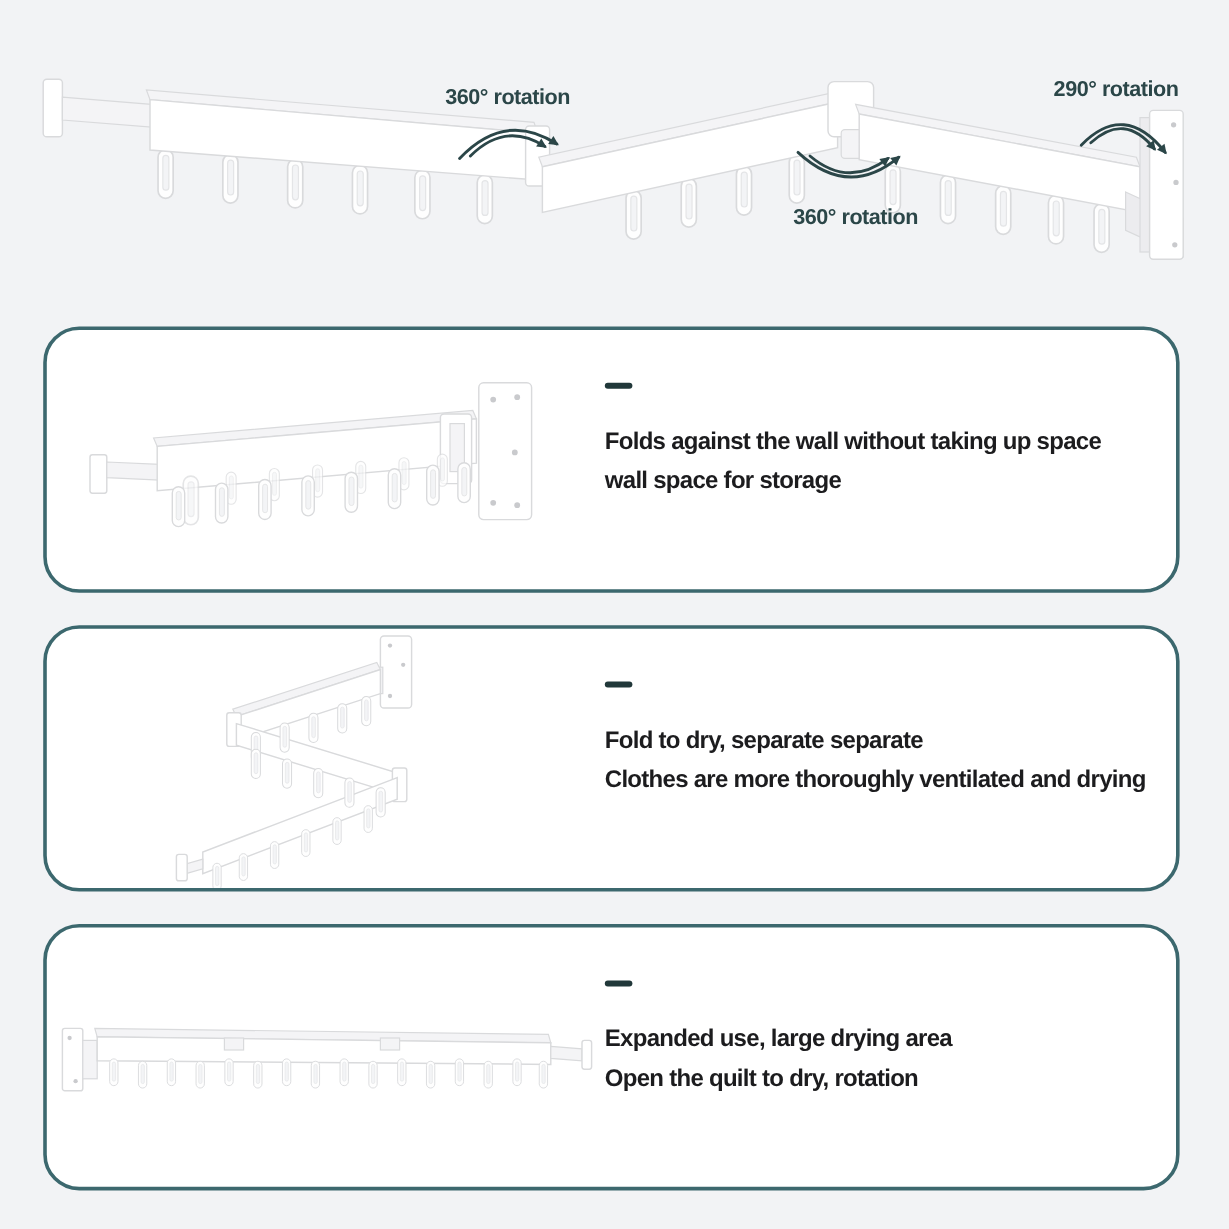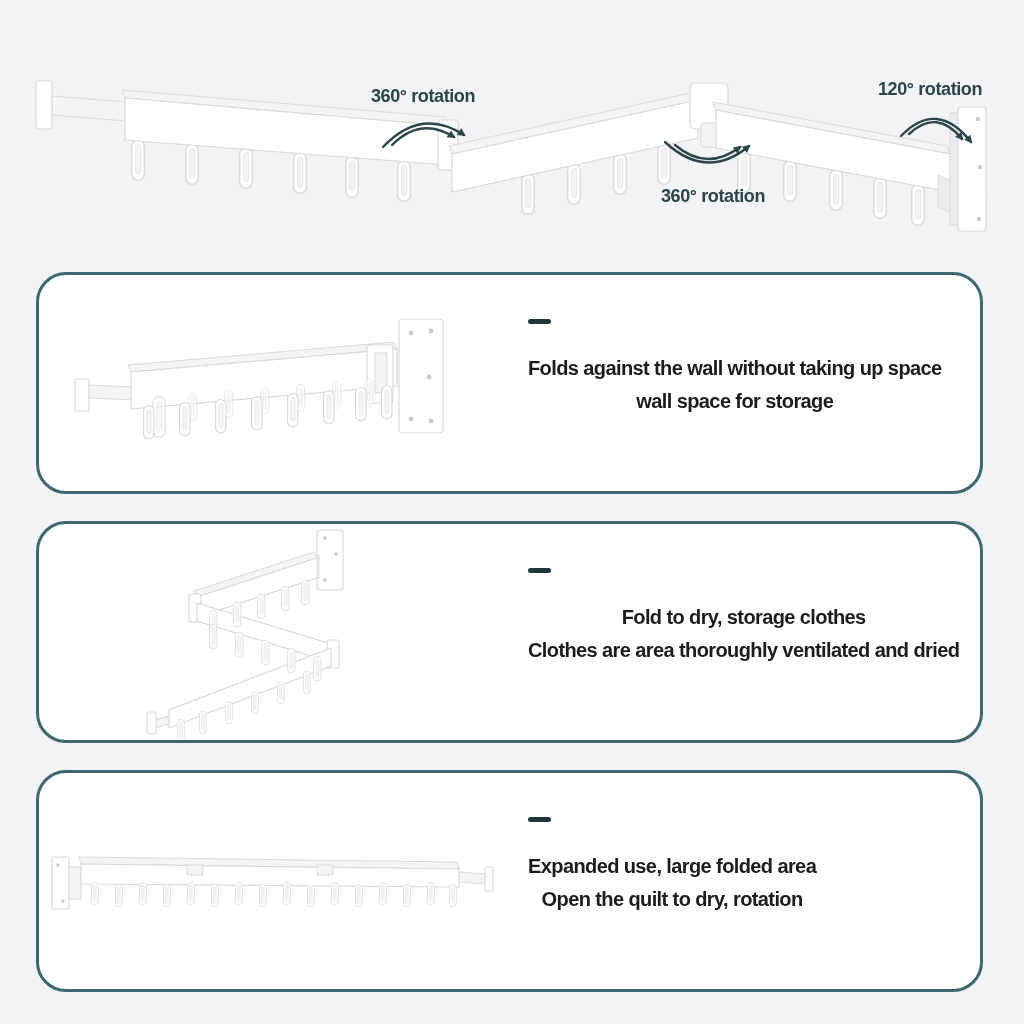--- a/index.html
+++ b/index.html
@@ -5,38 +5,38 @@
   :root{
     --bg:#f2f3f5; --panel-bg:#ffffff; --border:#3c686e; --text:#1c1c1e;
     --annotation:#2b4648; --dash:#21383a; --line:#d9dadc;
   }
   html,body{margin:0;padding:0;background:var(--bg);}
   .canvas{
     position:relative;width:1024px;height:1024px;margin:0 auto;
     background:var(--bg);overflow:hidden;
     font-family:"Liberation Sans","DejaVu Sans",sans-serif;
   }
-  .hero{position:absolute;left:0;top:15px;width:1024px;height:262px;}
+  .hero{position:absolute;left:0;top:0;width:1024px;height:262px;}
   .hero svg{position:absolute;left:0;top:0;}
   .annot{
     position:absolute;font-size:18px;font-weight:bold;letter-spacing:-0.4px;
     color:var(--annotation);white-space:nowrap;
   }
   .annot.a-left{left:371px;top:71px;}
   .annot.a-right{left:878px;top:64px;}
   .annot.a-mid{left:661px;top:171px;}
   .panel{
     position:absolute;left:36px;width:947px;height:222px;box-sizing:border-box;
     background:var(--panel-bg);border:3px solid var(--border);border-radius:30px;
     overflow:hidden;
   }
   .panel.p1{top:272px;} .panel.p2{top:521px;} .panel.p3{top:770px;}
   .panel svg{position:absolute;}
   .p1 svg{left:20px;top:18px;} .p2 svg{left:20px;top:0;} .p3 svg{left:10px;top:0;}
-  .panel-text{position:absolute;left:489px;top:44px;text-align:center;}
+  .panel-text{position:absolute;left:465px;top:44px;}
   .dash{width:23px;height:5px;border-radius:2.5px;background:var(--dash);}
   .line{
     margin:0;font-size:20px;font-weight:bold;letter-spacing:-0.6px;line-height:33px;
     color:var(--text);white-space:nowrap;
   }
   .line.first{margin-top:28px;}
   
   .white{fill:#ffffff;stroke:var(--line);stroke-width:1.2;}
   .soft{fill:#f4f4f6;stroke:var(--line);stroke-width:1;}
   .softer{fill:#ececef;stroke:var(--line);stroke-width:1;}
@@ -106,21 +106,21 @@
         <path class="arc" d="M 383 132 Q 421 92 464 120" marker-end="url(#arw)"></path>
         <path class="arc" d="M 392 130 Q 421 101 454 122" marker-end="url(#arw)"></path>
         <path class="arc" d="M 665 127 Q 707 166 749 131" marker-end="url(#arw)"></path>
         <path class="arc" d="M 675 130 Q 707 157 740 132" marker-end="url(#arw)"></path>
         <path class="arc" d="M 901 121 Q 937 84 971 127" marker-end="url(#arw)"></path>
         <path class="arc" d="M 909 119 Q 937 93 962 124" marker-end="url(#arw)"></path>
       </g>
     </svg>
 
     <div class="annot a-left">360° rotation</div>
-    <div class="annot a-right">120° rotation</div>
+    <div class="annot a-right">290° rotation</div>
     <div class="annot a-mid">360° rotation</div>
   </section>
 
   <section class="panel p1">
     <svg width="420" height="190" viewBox="0 0 420 190">
       <g>
         <rect class="white" x="16" y="86" width="14" height="32" rx="2"></rect>
         <polygon class="soft" points="30,92 74,94 74,107 30,105"></polygon>
         <polygon class="soft" points="72,79 338,56 335,49 69,72"></polygon>
         <polygon class="white" points="72,79 338,56 338,93 72,116"></polygon>
@@ -189,22 +189,22 @@
         <use href="#hk" x="244" y="147" transform="translate(244,147) scale(0.55) translate(-244,-147)"></use>
         <use href="#hk" x="218" y="157" transform="translate(218,157) scale(0.55) translate(-218,-157)"></use>
         <use href="#hk" x="192" y="167" transform="translate(192,167) scale(0.55) translate(-192,-167)"></use>
         <use href="#hk" x="166" y="177" transform="translate(166,177) scale(0.55) translate(-166,-177)"></use>
         <use href="#hk" x="140" y="187" transform="translate(140,187) scale(0.55) translate(-140,-187)"></use>
         <use href="#hk" x="118" y="195" transform="translate(118,195) scale(0.55) translate(-118,-195)"></use>
       </g>
     </svg>
     <div class="panel-text">
       <div class="dash"></div>
-      <p class="line first">Fold to dry, storage clothes</p>
-      <p class="line">Clothes are area thoroughly ventilated and dried</p>
+      <p class="line first">Fold to dry, separate separate</p>
+      <p class="line">Clothes are more thoroughly ventilated and drying</p>
     </div>
   </section>
 
   <section class="panel p3">
     <svg width="470" height="222" viewBox="0 0 470 222">
       <g>
         <rect class="white" x="3" y="84" width="17" height="52" rx="2"></rect>
         <circle class="screw" cx="9" cy="92" r="1.8"></circle>
           <circle class="screw" cx="14" cy="128" r="1.8"></circle>
         <rect class="soft" x="20" y="94" width="12" height="32"></rect>
@@ -229,18 +229,18 @@
         <use href="#hk" x="282" y="109" transform="translate(282,109) scale(0.55) translate(-282,-109)"></use>
         <use href="#hk" x="306" y="111" transform="translate(306,111) scale(0.55) translate(-306,-111)"></use>
         <use href="#hk" x="330" y="109" transform="translate(330,109) scale(0.55) translate(-330,-109)"></use>
         <use href="#hk" x="354" y="111" transform="translate(354,111) scale(0.55) translate(-354,-111)"></use>
         <use href="#hk" x="378" y="109" transform="translate(378,109) scale(0.55) translate(-378,-109)"></use>
         <use href="#hk" x="400" y="111" transform="translate(400,111) scale(0.55) translate(-400,-111)"></use>
       </g>
     </svg>
     <div class="panel-text">
       <div class="dash"></div>
-      <p class="line first">Expanded use, large folded area</p>
+      <p class="line first">Expanded use, large drying area</p>
       <p class="line">Open the quilt to dry, rotation</p>
     </div>
   </section>
 
 </div>
 
 </body></html>

